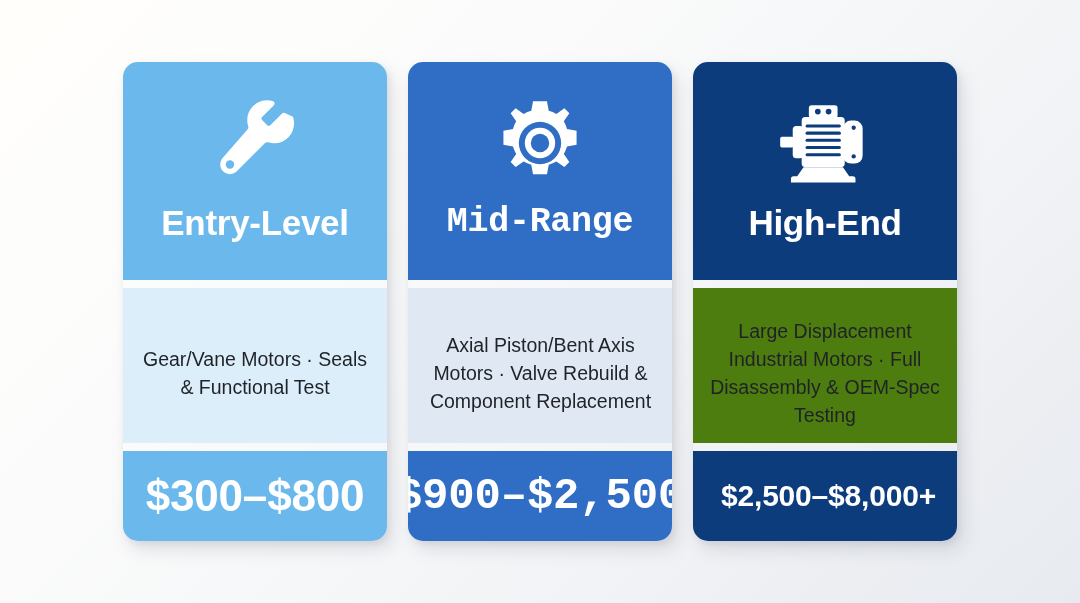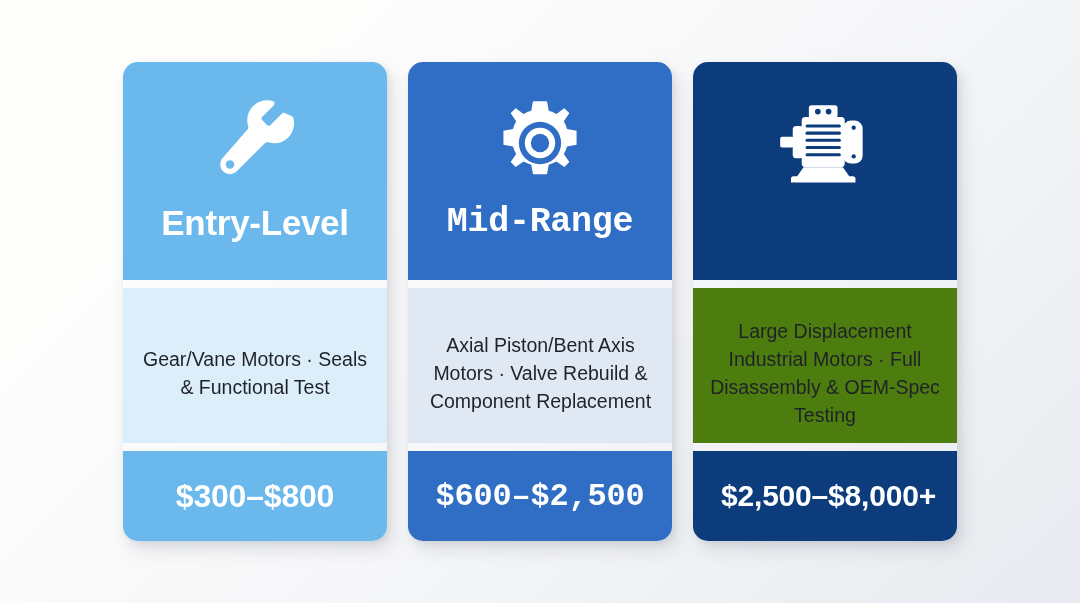--- a/index.html
+++ b/index.html
@@ -88,21 +88,21 @@
     text-align: center;
   }
 
   
   .card-price {
     flex: 0 0 90px;
     display: flex;
     align-items: center;
     justify-content: center;
     color: #ffffff;
-    font-size: 32px;
+    font-size: 44px;
     font-weight: bold;
     letter-spacing: -0.2px;
     white-space: nowrap;
   }
 
   
   .tier-entry .card-head,
   .tier-entry .card-price { background: #6ab8ec; }
   .tier-entry .card-body  { background: #ddeefb; }
 
@@ -162,21 +162,21 @@
           <circle cx="50" cy="50" r="10" fill="#2f6ec4"></circle>
         </svg>
       </div>
       <div class="tier-title">Mid-Range</div>
     </div>
 
     <div class="card-body">
       <div class="card-desc">Axial Piston/Bent Axis Motors · Valve Rebuild &amp; Component Replacement</div>
     </div>
 
-    <div class="card-price">$600–$2,500</div>
+    <div class="card-price">$900–$2,500</div>
   </div>
 
   <div class="card tier-high">
     <div class="card-head">
       <div class="icon-wrap">
         <svg width="104" height="92" viewBox="0 0 116 100" aria-hidden="true">
           <g fill="#ffffff">
 
             <rect x="40" y="8" width="32" height="14" rx="3"></rect>
 
@@ -199,20 +199,21 @@
             <line x1="38" y1="63" x2="74" y2="63"></line>
           </g>
 
           <circle cx="50" cy="15" r="3.2" fill="#0c3c7c"></circle>
           <circle cx="62" cy="15" r="3.2" fill="#0c3c7c"></circle>
 
           <circle cx="90" cy="33" r="2.4" fill="#0c3c7c"></circle>
           <circle cx="90" cy="65" r="2.4" fill="#0c3c7c"></circle>
         </svg>
       </div>
+      <div class="tier-title">High-End</div>
     </div>
 
     <div class="card-body">
       <div class="card-desc">Large Displacement Industrial Motors · Full Disassembly &amp; OEM-Spec Testing</div>
     </div>
 
     <div class="card-price">$2,500–$8,000+</div>
   </div>
 
 </div>

